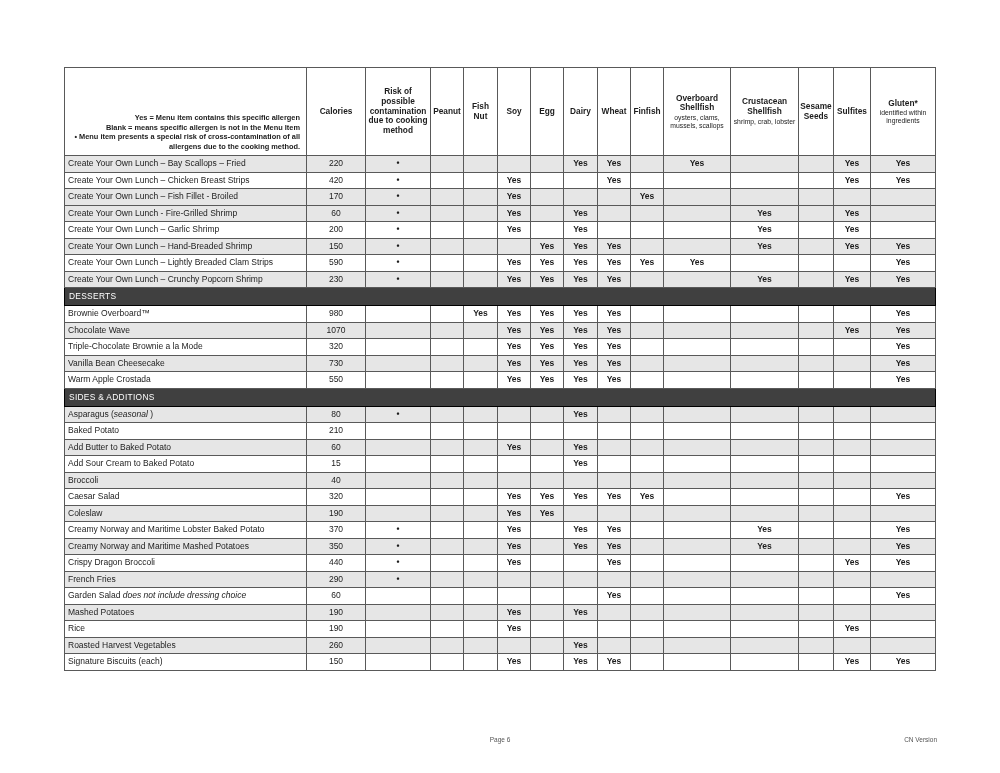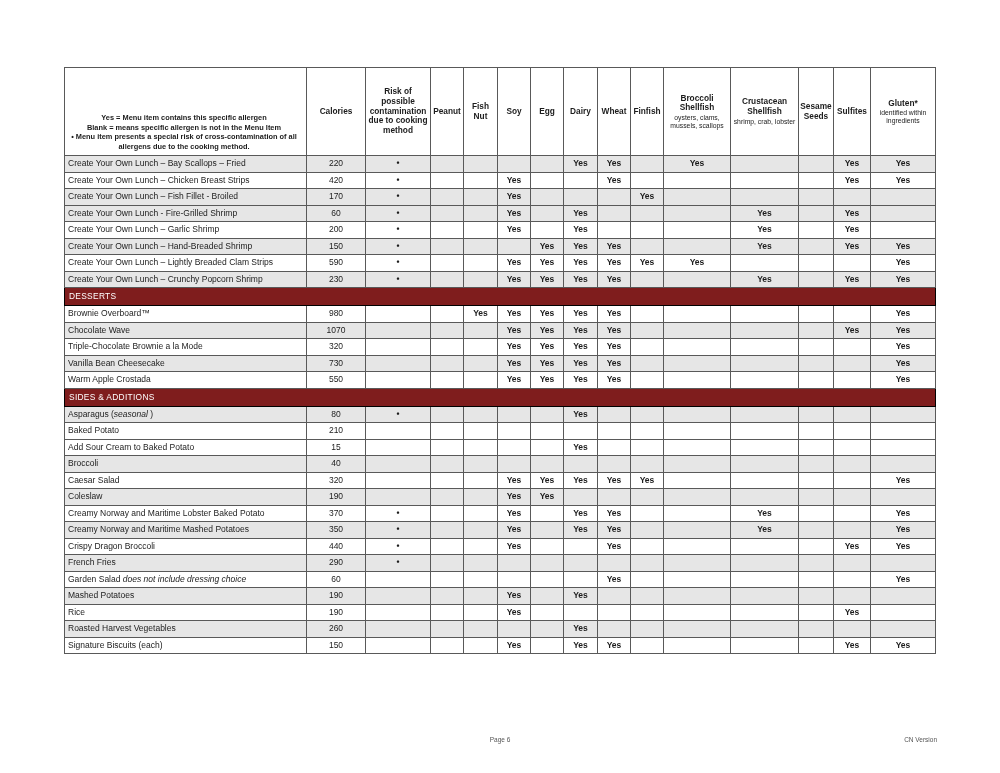--- a/index.html
+++ b/index.html
@@ -4,32 +4,32 @@
 <style>
   html,body{margin:0;padding:0;width:1000px;height:773px;background:#ffffff;}
   body{font-family:"Liberation Sans",sans-serif;color:#1c1c1c;position:relative;}
   .doc{position:absolute;inset:0;background:#fff;}
   table.allergen{position:absolute;left:64px;top:67px;width:871px;table-layout:fixed;border-collapse:collapse;}
   table.allergen th,table.allergen td{border:1px solid #595959;margin:0;overflow:hidden;}
   thead tr{height:88px;}
   thead th{font-weight:bold;vertical-align:middle;text-align:center;padding:0 1px;}
   .hlabel{font-size:8.3px;line-height:1.18;font-weight:bold;}
   .hsub{font-size:6.8px;line-height:1.12;font-weight:normal;margin-top:1px;color:#222;}
-  .legend-cell{vertical-align:bottom;text-align:center;padding:0 6px 3px 3px;}
+  .legend-cell{vertical-align:bottom;text-align:right;padding:0 6px 3px 3px;}
   .legend-line{font-size:7.4px;font-weight:bold;line-height:1.32;}
   tr.data{height:16.5px;}
   tr.data td{font-size:8.5px;line-height:15px;padding:0;background:#fff;}
   tr.data.alt td{background:#e6e6e6;}
   .name-cell{text-align:left;padding-left:3px !important;white-space:nowrap;}
   .num-cell{text-align:center;font-size:8.3px;}
   .yes-cell{text-align:center;font-weight:bold;font-size:8px;}
   .dot-cell{text-align:center;font-size:13px;font-weight:bold;line-height:13px;}
   .val-cell{}
   tr.section-bar{height:17px;}
-  tr.section-bar td{background:#7f1d1d;color:#fff;font-size:8.4px;font-weight:400;line-height:17px;padding:0 0 0 4px;letter-spacing:.3px;border-color:#000;}
+  tr.section-bar td{background:#404040;color:#fff;font-size:8.4px;font-weight:400;line-height:17px;padding:0 0 0 4px;letter-spacing:.3px;border-color:#000;}
   .footer-page{position:absolute;top:736px;left:450px;width:100px;text-align:center;font-size:6.5px;color:#555;}
   .footer-version{position:absolute;top:736px;right:63px;font-size:6.5px;color:#555;}
 </style>
 </head>
 <body>
 
 <div class="doc">
   <table class="allergen">
     <colgroup>
       <col style="width:242px">
@@ -76,21 +76,21 @@
           <th>
             <div class="hlabel">Dairy</div>
           </th>
           <th>
             <div class="hlabel">Wheat</div>
           </th>
           <th>
             <div class="hlabel">Finfish</div>
           </th>
           <th>
-            <div class="hlabel">Broccoli Shellfish</div>
+            <div class="hlabel">Overboard Shellfish</div>
             <div class="hsub">oysters, clams, mussels, scallops</div>
           </th>
           <th>
             <div class="hlabel">Crustacean Shellfish</div>
             <div class="hsub">shrimp, crab, lobster</div>
           </th>
           <th>
             <div class="hlabel">Sesame Seeds</div>
           </th>
           <th>
@@ -349,20 +349,37 @@
         </tr>
         <tr class="data">
           <td class="name-cell">Baked Potato</td>
           <td class="num-cell">210</td>
           <td class="val-cell"></td>
           <td class="val-cell"></td>
           <td class="val-cell"></td>
           <td class="val-cell"></td>
           <td class="val-cell"></td>
           <td class="val-cell"></td>
+          <td class="val-cell"></td>
+          <td class="val-cell"></td>
+          <td class="val-cell"></td>
+          <td class="val-cell"></td>
+          <td class="val-cell"></td>
+          <td class="val-cell"></td>
+          <td class="val-cell"></td>
+        </tr>
+        <tr class="data alt">
+          <td class="name-cell">Add Butter to Baked Potato</td>
+          <td class="num-cell">60</td>
+          <td class="val-cell"></td>
+          <td class="val-cell"></td>
+          <td class="val-cell"></td>
+          <td class="yes-cell">Yes</td>
+          <td class="val-cell"></td>
+          <td class="yes-cell">Yes</td>
           <td class="val-cell"></td>
           <td class="val-cell"></td>
           <td class="val-cell"></td>
           <td class="val-cell"></td>
           <td class="val-cell"></td>
           <td class="val-cell"></td>
           <td class="val-cell"></td>
         </tr>
         <tr class="data">
           <td class="name-cell">Add Sour Cream to Baked Potato</td>

